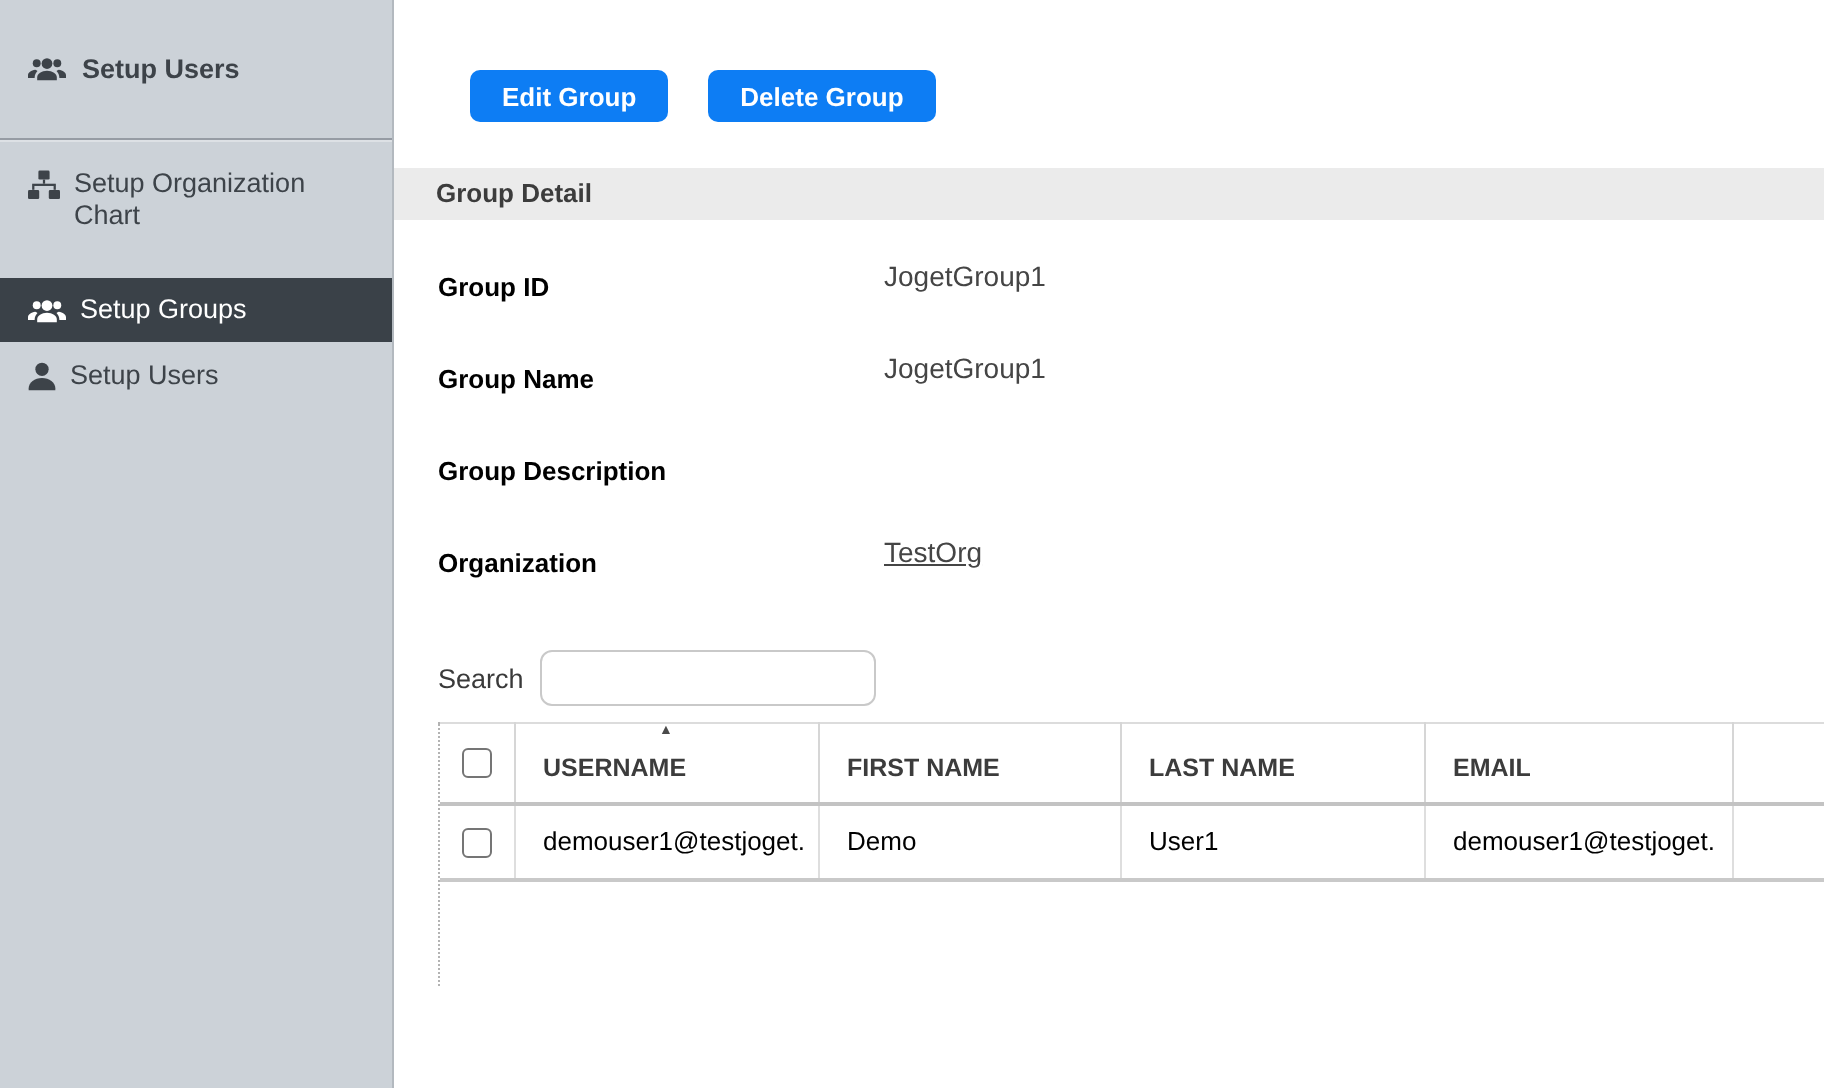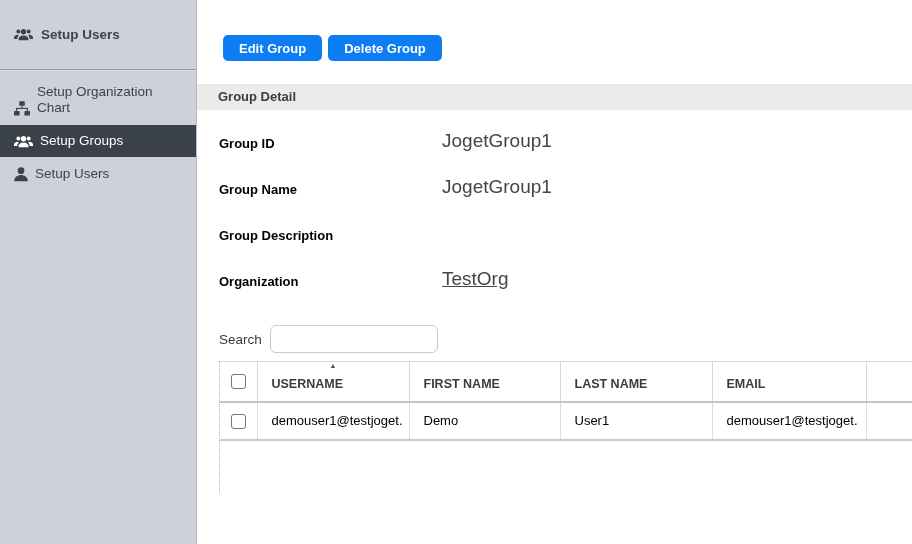--- a/index.html
+++ b/index.html
@@ -22,37 +22,37 @@
     display: flex; align-items: center; gap: 8px;
     padding: 27px 14px 0 14px;
     font-weight: bold; font-size: 13.5px;
   }
   .sidebar-divider {
     margin-top: 27px;
     border-bottom: 1px solid #969ca4;
     box-shadow: 0 1px 0 #dde1e5;
   }
   .nav-item {
-    display: flex; align-items: flex-end; gap: 7px;
-    padding: 9px 10px 9px 14px;
+    display: flex; align-items: flex-start; gap: 7px;
+    padding: 9px 10px 23px 14px;
     font-size: 13.5px; line-height: 16px;
     cursor: pointer;
   }
   .nav-item.first { margin-top: 5px; }
   .nav-item .icon { flex: 0 0 auto; margin-top: 1px; }
   .nav-item.selected {
     background: #3a4148; color: #ffffff;
     align-items: center; padding: 8px 14px;
   }
   .icon svg { display: block; fill: currentColor; }
 
   
   .content { flex: 1; background: #ffffff; position: relative; overflow: hidden; }
 
-  .toolbar { margin: 35px 0 0 26px; display: flex; gap: 6px; }
+  .toolbar { margin: 35px 0 0 38px; display: flex; gap: 20px; }
   .btn {
     background: #0d7df4; color: #ffffff;
     border: none; border-radius: 5px;
     height: 26px; padding: 0 16px;
     font-family: inherit; font-size: 13px; font-weight: bold;
     cursor: pointer;
   }
 
   .section-bar {
     margin-top: 23px;
@@ -64,21 +64,21 @@
   .section-bar.user-list { margin-top: 25px; }
 
   .fields { margin: 16px 0 0 22px; }
   .field-row { position: relative; height: 46px; }
   .field-label {
     position: absolute; left: 0; top: 10px;
     font-size: 13px; font-weight: bold; color: #000000;
   }
   .field-value {
     position: absolute; left: 223px; top: 4px;
-    font-size: 19px; color: #454545;
+    font-size: 14px; color: #454545;
   }
   .field-value a, a.field-link { color: #454545; text-decoration: underline; cursor: pointer; }
 
   .search-row {
     margin: 15px 0 0 22px;
     display: flex; align-items: center;
     font-size: 13.5px; color: #3a3a3a;
   }
   .search-input {
     margin-left: 8px;

